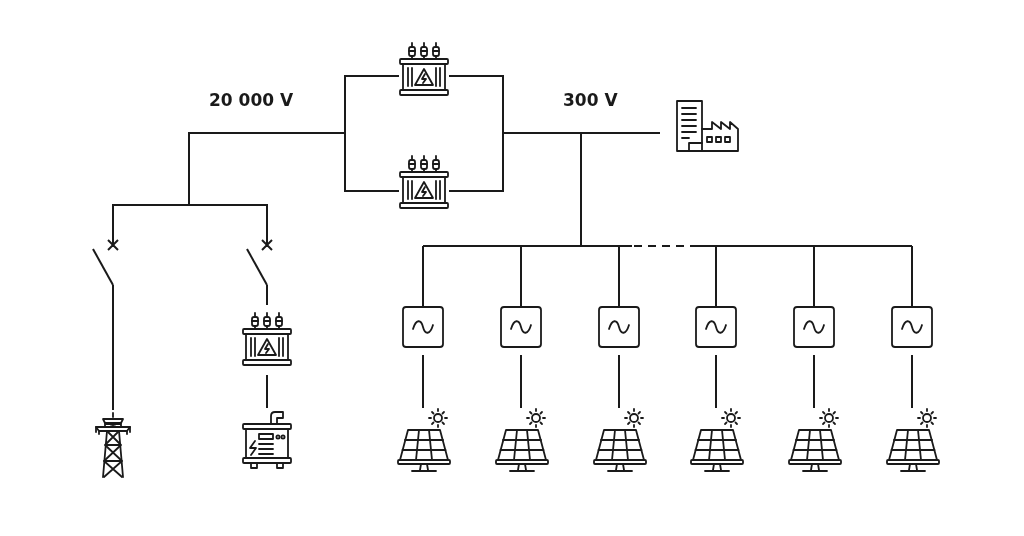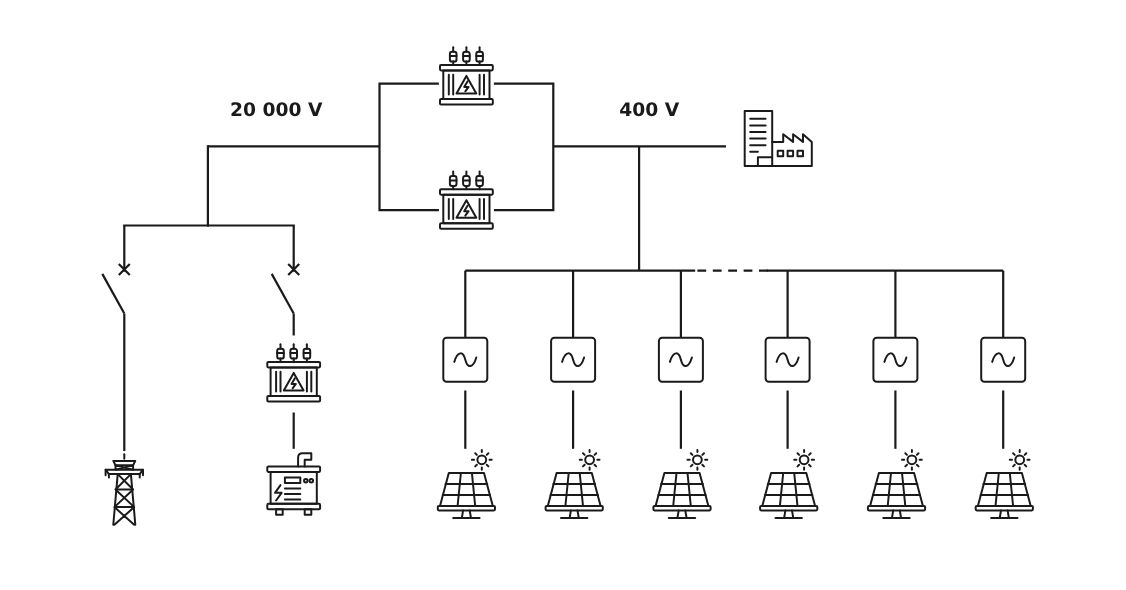--- a/index.html
+++ b/index.html
@@ -6,21 +6,21 @@
   body { width: 1024px; height: 536px; position: relative; overflow: hidden; font-family: "DejaVu Sans", sans-serif; }
   svg { position: absolute; left: 0; top: 0; }
   .label { position: absolute; font-family: "DejaVu Sans", sans-serif; font-weight: bold; font-size: 17px; color: #1a1a1a; }
   .ln { stroke: #1a1a1a; stroke-width: 2; fill: none; }
   .ic { stroke: #1a1a1a; stroke-width: 1.8; fill: none; stroke-linejoin: round; stroke-linecap: round; }
 </style>
 </head>
 <body>
 
 <div class="label" style="left:209px;top:90px;">20 000 V</div>
-<div class="label" style="left:563px;top:90px;">400 V</div>
+<div class="label" style="left:563px;top:90px;">300 V</div>
 
 <svg width="1024" height="536" viewBox="0 0 1024 536">
   <defs>
     <g id="xfmr">
 
       <g class="ic">
         <rect x="-15" y="-29" width="6" height="9" rx="2"></rect>
         <rect x="-3" y="-29" width="6" height="9" rx="2"></rect>
         <rect x="9" y="-29" width="6" height="9" rx="2"></rect>
         <line x1="-12" y1="-33" x2="-12" y2="-29"></line>

